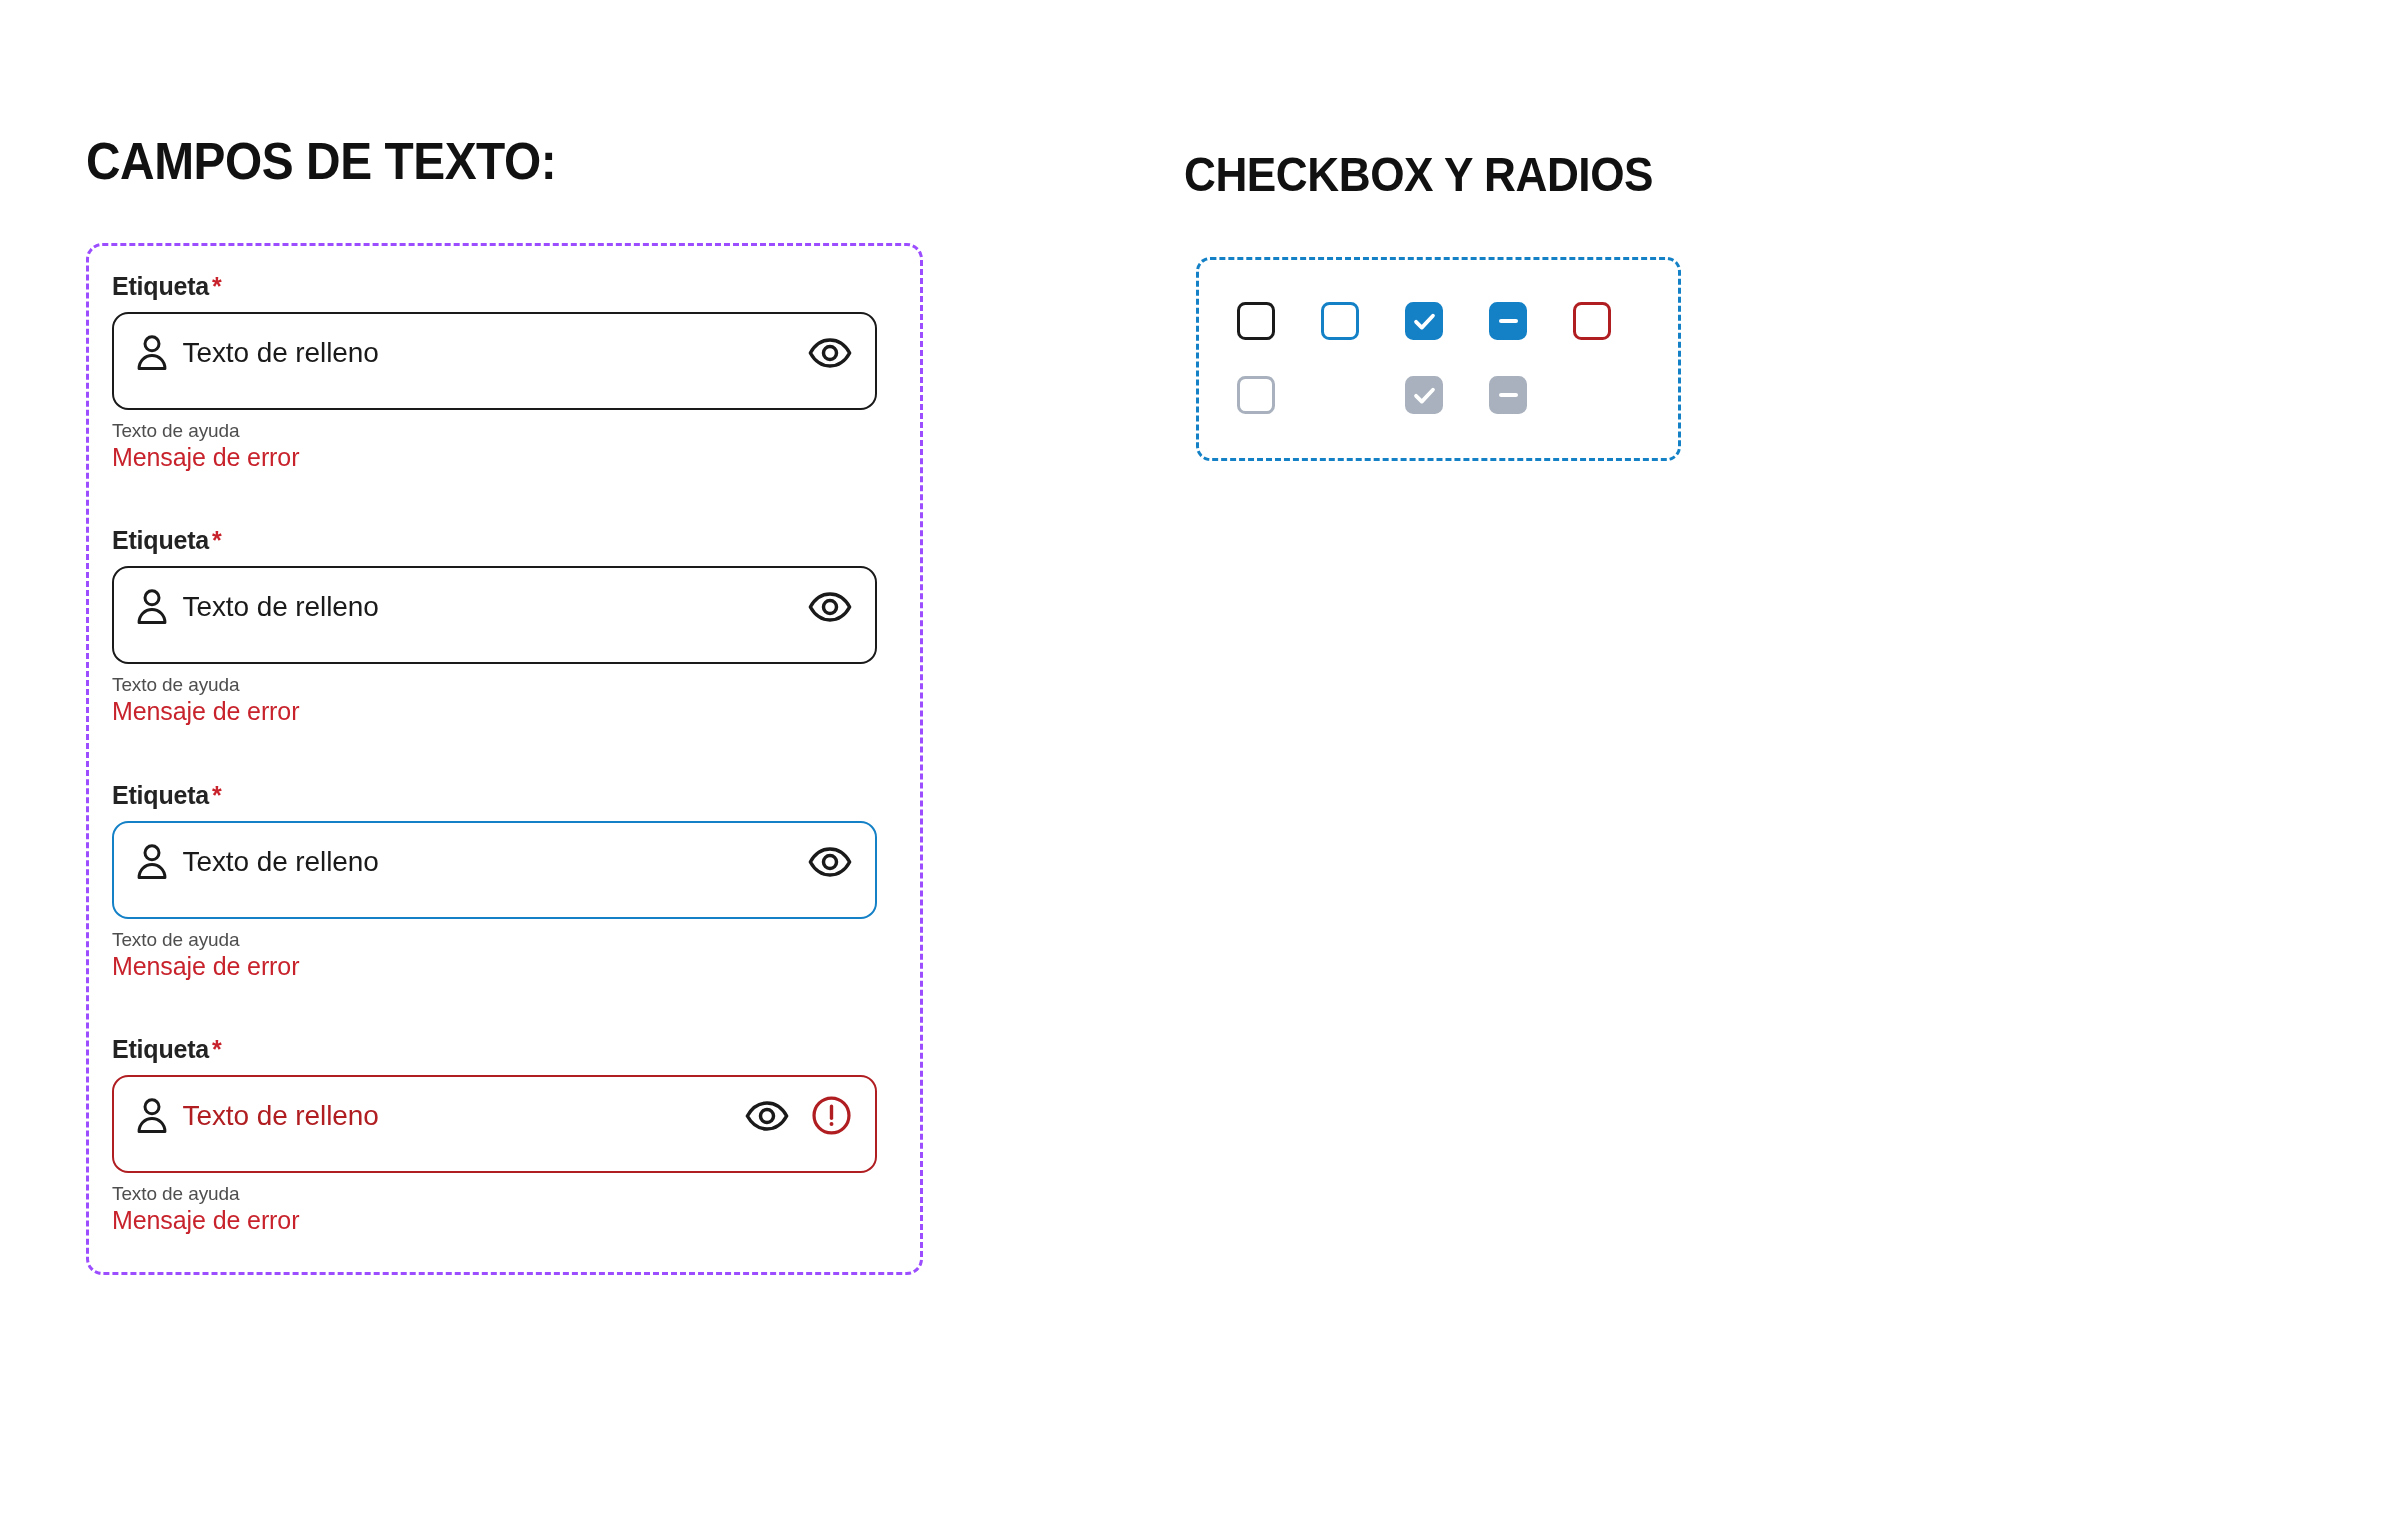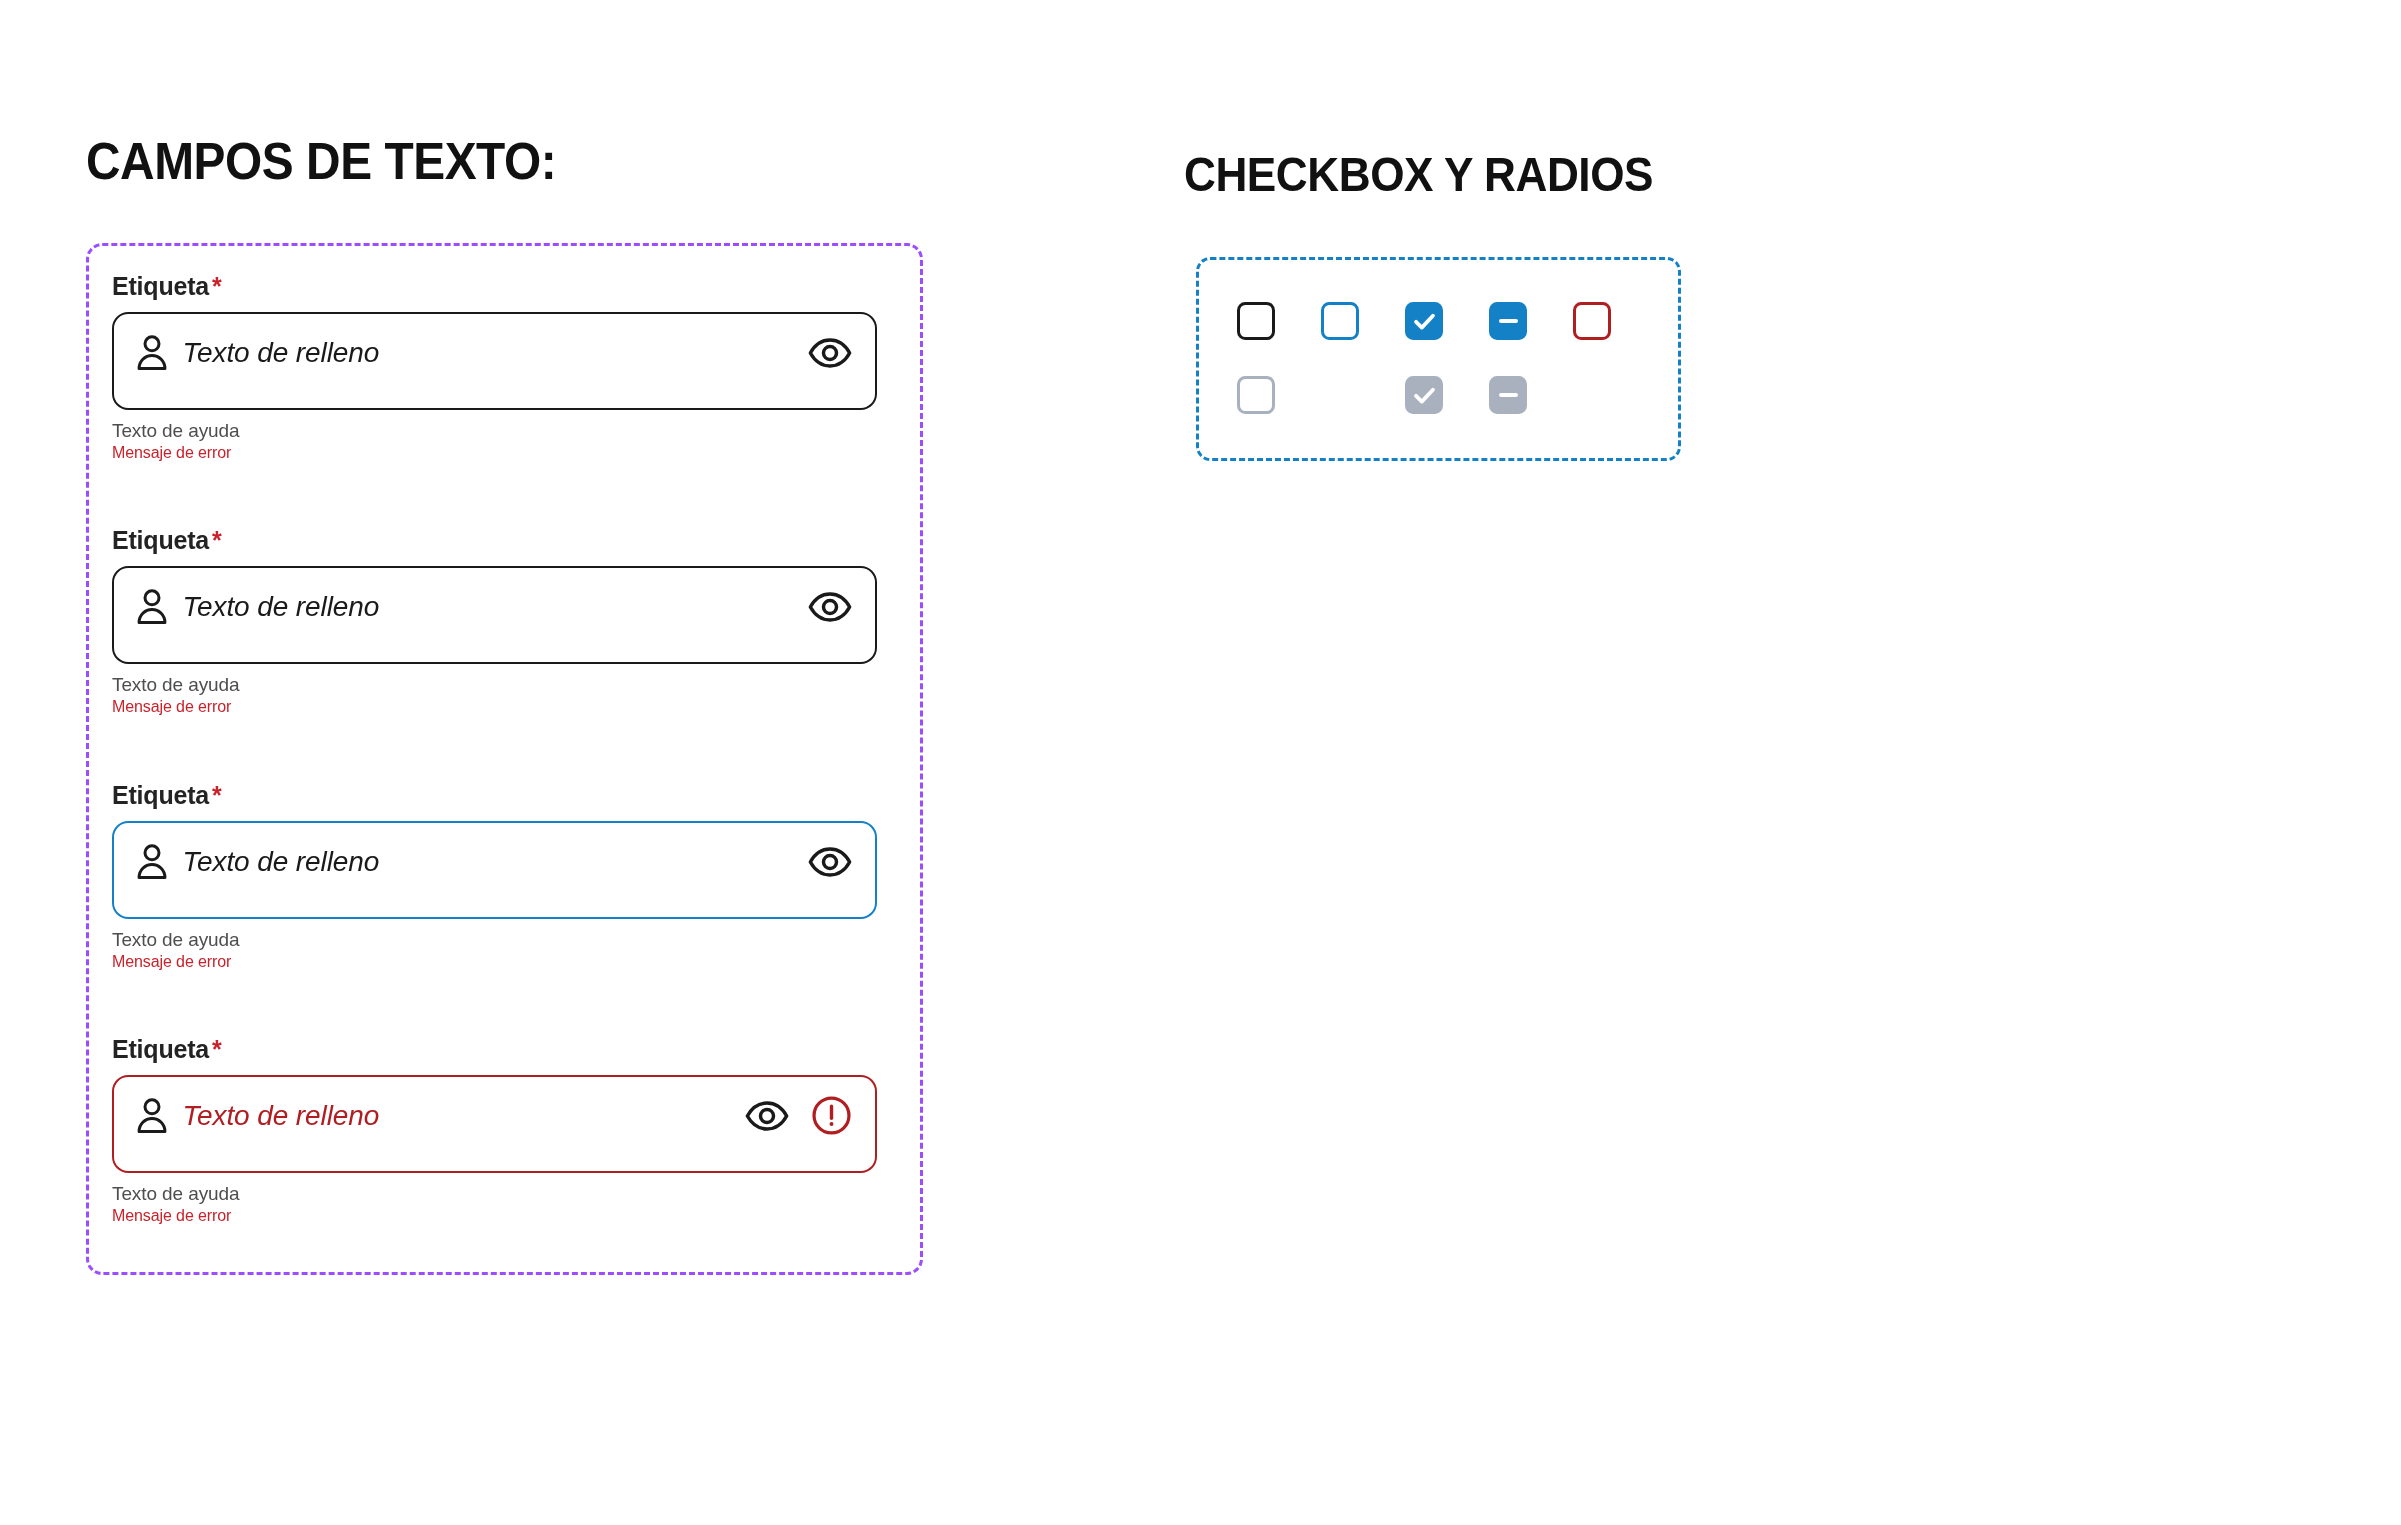--- a/index.html
+++ b/index.html
@@ -95,21 +95,20 @@
     box-sizing: border-box;
     width: 765px;
     height: 98px;
     border: 2.9px solid #1A1A1A;
     border-radius: 16.3px;
     background: #ffffff;
     display: flex;
     align-items: center;
     padding: 0 22px 16px 18px;
     position: relative;
-    font-style: italic;
   }
   .field-box.focused { border-color: #1481C6; }
   .field-box.error   { border-color: #B01E22; }
 
   .leading-icon {
     flex: 0 0 auto;
     width: 40px;
     height: 40px;
     margin-right: 10.6px;
     display: block;
@@ -136,21 +135,21 @@
 
   .help-text {
     font-size: 19px;
     font-weight: 400;
     color: #4E4E4E;
     line-height: 1.08;
     margin-top: 11.5px;
     letter-spacing: -0.1px;
   }
   .error-text {
-    font-size: 16px;
+    font-size: 25px;
     font-weight: 400;
     color: #C8232C;
     line-height: 1.08;
     margin-top: 2.9px;
     letter-spacing: -0.1px;
   }
 
   
   .cb-row {
     position: absolute;

